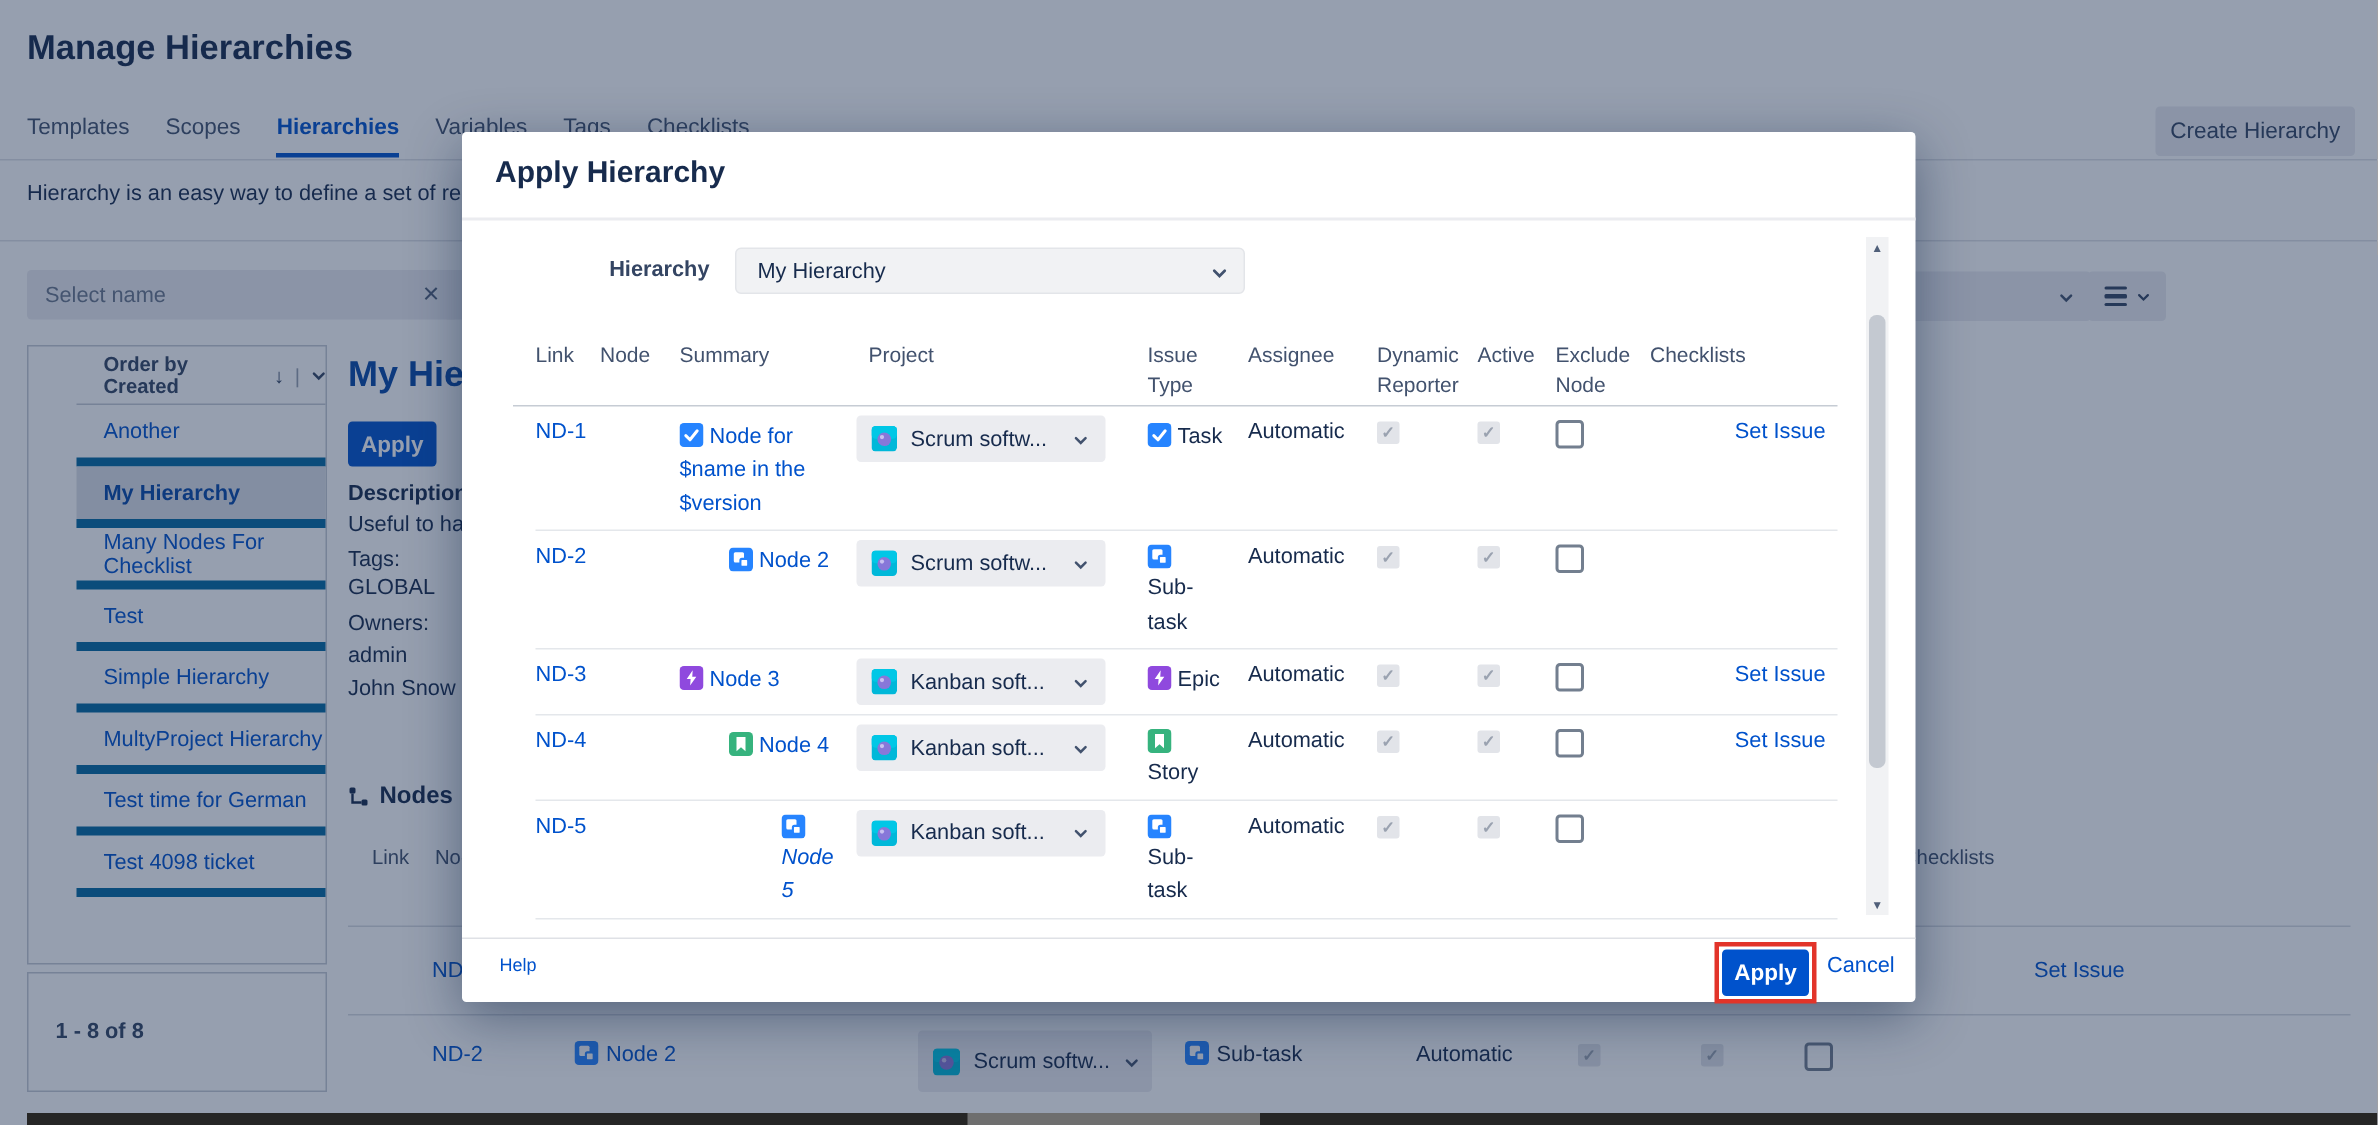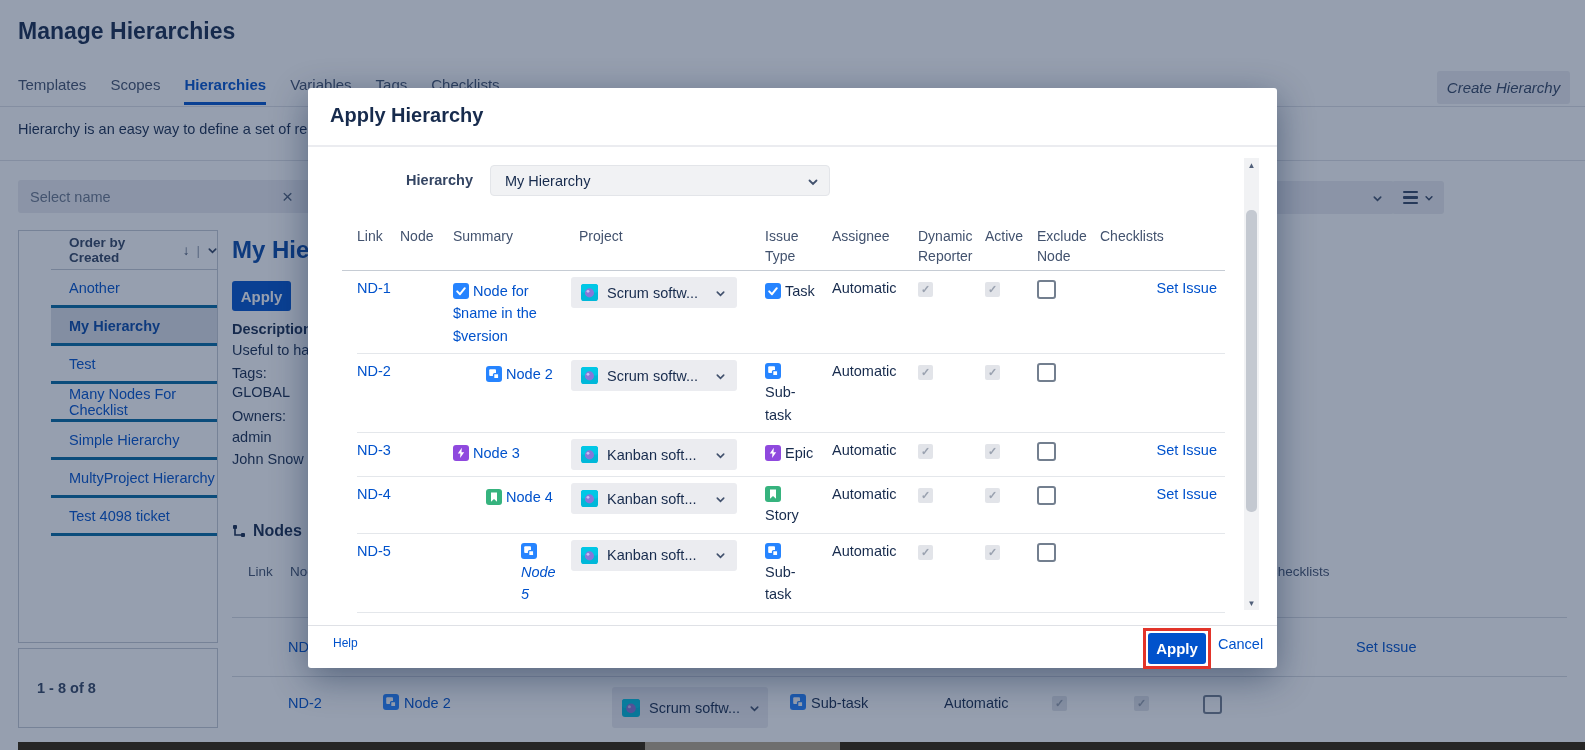--- a/index.html
+++ b/index.html
@@ -9,40 +9,40 @@
 
   
   .page-title{left:18px;top:18px;font-size:23px;font-weight:bold;color:#172b4d;}
   .tabs{left:18px;top:76px;display:flex;gap:24px;}
   .tab{font-size:15px;color:#42526e;padding-bottom:9px;cursor:pointer;white-space:nowrap;}
   .tab.active{color:#0052cc;font-weight:bold;border-bottom:3px solid #0052cc;}
   .tabs-border{left:0;top:106px;width:1585px;height:1px;background:#dfe1e6;}
   .banner-text{left:18px;top:121px;font-size:14.5px;color:#172b4d;white-space:nowrap;}
   .banner-border{left:0;top:160px;width:1585px;height:1px;background:#dfe1e6;}
   .btn-light{background:#ebecf0;border:none;border-radius:3px;color:#344563;font-size:15px;
-             font-family:inherit;display:flex;align-items:center;justify-content:center;cursor:pointer;font-style:italic;}
+             font-family:inherit;display:flex;align-items:center;justify-content:center;cursor:pointer;}
   .create-btn{left:1437px;top:71px;width:133px;height:33px;}
   .input{background:#ebecf0;border:none;border-radius:3px;color:#6b778c;font-size:14.5px;
          font-family:inherit;padding:0 12px;display:flex;align-items:center;}
   .name-input{left:18px;top:180px;width:263px;height:33px;justify-content:space-between;}
   .second-input{left:296px;top:180px;width:160px;height:33px;}
   .clear-x{font-size:19px;color:#505f79;cursor:pointer;line-height:1;}
   .right-dd{left:1240px;top:181px;width:130px;height:33px;justify-content:flex-end;gap:10px;padding-right:12px;}
   .menu-btn{left:1392px;top:181px;width:52px;height:33px;gap:6px;}
   .hamburger{display:flex;flex-direction:column;gap:3px;}
   .hamburger i{display:block;width:15px;height:2.5px;background:#344563;border-radius:1px;}
   .chev{width:10px;height:10px;display:inline-block;}
   .chev svg{display:block;}
 
   
   .side-box{left:18px;top:230px;width:200px;height:413px;border:1px solid #c5cad3;box-sizing:border-box;padding-left:32px;}
   .side-head{height:38px;border-bottom:1px solid #c5cad3;display:flex;align-items:center;
              padding-left:18px;gap:7px;font-size:13.5px;font-weight:bold;color:#344563;}
   .side-sep{color:#97a0af;font-weight:normal;}
-  .side-item{height:35px;border-bottom:3px solid #0369a1;display:flex;align-items:center;
+  .side-item{height:35px;border-bottom:6px solid #0369a1;display:flex;align-items:center;
              padding-left:18px;font-size:14.5px;color:#0052cc;cursor:pointer;}
   .side-item.selected{background:#dde1e8;color:#0747a6;font-weight:bold;}
   .pag-box{left:18px;top:648px;width:200px;height:80px;border:1px solid #c5cad3;box-sizing:border-box;
            display:flex;align-items:center;padding-left:18px;font-size:14.5px;font-weight:bold;color:#344563;}
 
   
   .detail-heading{left:232px;top:236px;font-size:24px;font-weight:bold;color:#0747a6;white-space:nowrap;}
   .btn-primary{background:#0052cc;color:#fff;border:none;border-radius:3px;font-weight:bold;
                font-size:15px;font-family:inherit;cursor:pointer;}
   .detail-apply{left:232px;top:281px;width:59px;height:30px;}
@@ -173,24 +173,25 @@
       <span class="side-sep">|</span>
       <span class="chev">
         <svg width="11" height="11" viewBox="0 0 12 12">
             <path d="M2.5 4.5 L6 8 L9.5 4.5" fill="none" stroke="#344563" stroke-width="1.8" stroke-linecap="round"></path>
           </svg>
       </span>
     </div>
     <div id="sidebar-items">
         <div class="side-item">Another</div>
         <div class="side-item selected">My Hierarchy</div>
+        <div class="side-item">Many Nodes For Checklist</div>
         <div class="side-item">Test</div>
-        <div class="side-item">Many Nodes For Checklist</div>
         <div class="side-item">Simple Hierarchy</div>
         <div class="side-item">MultyProject Hierarchy</div>
+        <div class="side-item">Test time for German</div>
         <div class="side-item">Test 4098 ticket</div>
       </div>
   </div>
   <div class="abs pag-box">
     <span>1 - 8 of 8</span>
   </div>
 
   <div class="abs detail-heading">My Hierarchy</div>
   <button class="abs btn-primary detail-apply">Apply</button>
   <div class="abs d-text bold" style="top:321px;">Description</div>

